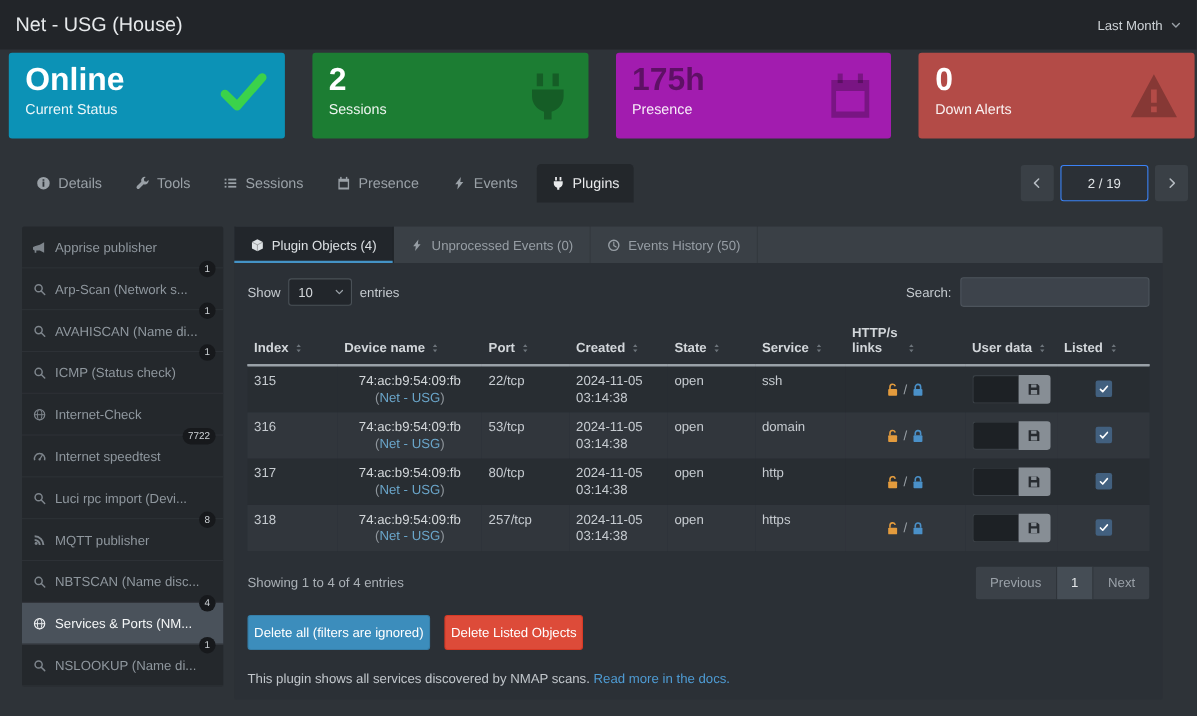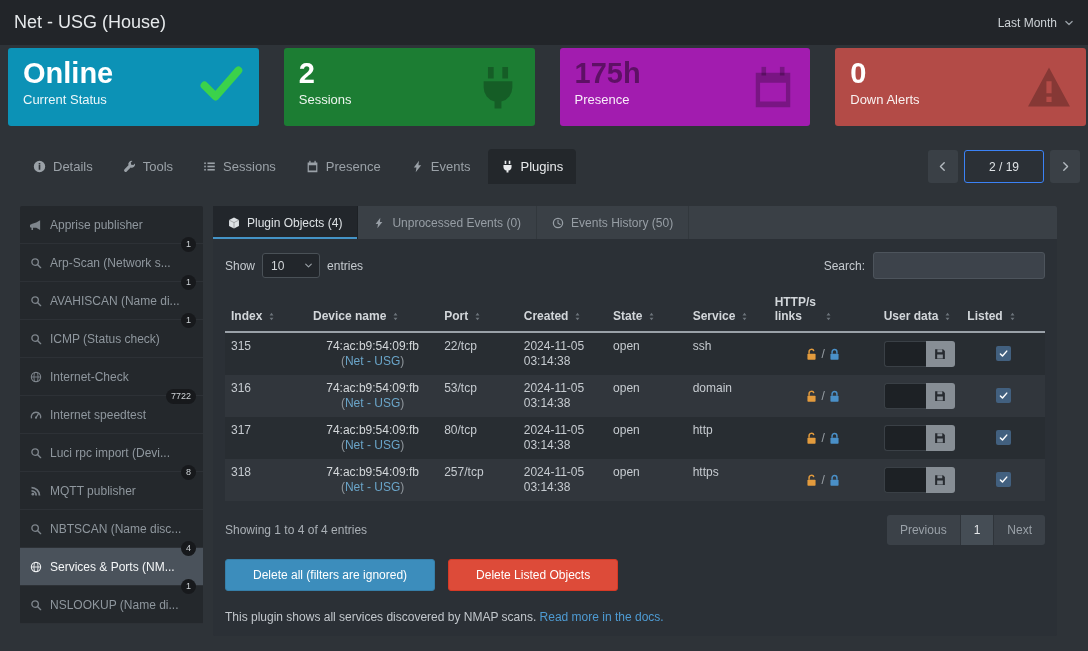--- a/index.html
+++ b/index.html
@@ -95,21 +95,21 @@
 
   
   .tfoot{display:flex;align-items:center;justify-content:space-between;padding:14px 12px 4px;font-size:12px;color:#aab0b6}
   .pagination{display:flex;border-radius:3px;overflow:hidden}
   .pg-btn{background:#3b4148;border:none;color:#9aa1a8;font-size:12px;padding:8px 13px;cursor:pointer;border-right:1px solid #2f343a;font-family:inherit}
   .pg-btn:last-child{border-right:none}
   .pg-btn.current{background:#454d55;color:#e4e7ea}
 
   
   .actions{display:flex;gap:13px;padding:10px 12px 0}
-  .btn{border-radius:3px;font-size:12px;color:#fff;padding:8px 27px;cursor:pointer;font-family:inherit}
+  .btn{border-radius:3px;font-size:12px;color:#fff;padding:8px 5px;cursor:pointer;font-family:inherit}
   .btn-blue{background:#3c8dbc;border:1px solid #367fa9}
   .btn-red{background:#dd4b39;border:1px solid #d73925}
   .note{padding:19px 12px 0;font-size:12px;color:#c2c7cc}
   .doc-link{color:#4e9bd3;text-decoration:none;cursor:pointer}
 </style>
 </head>
 <body>
 
 <svg style="position:absolute;width:0;height:0" aria-hidden="true">
   <defs>

